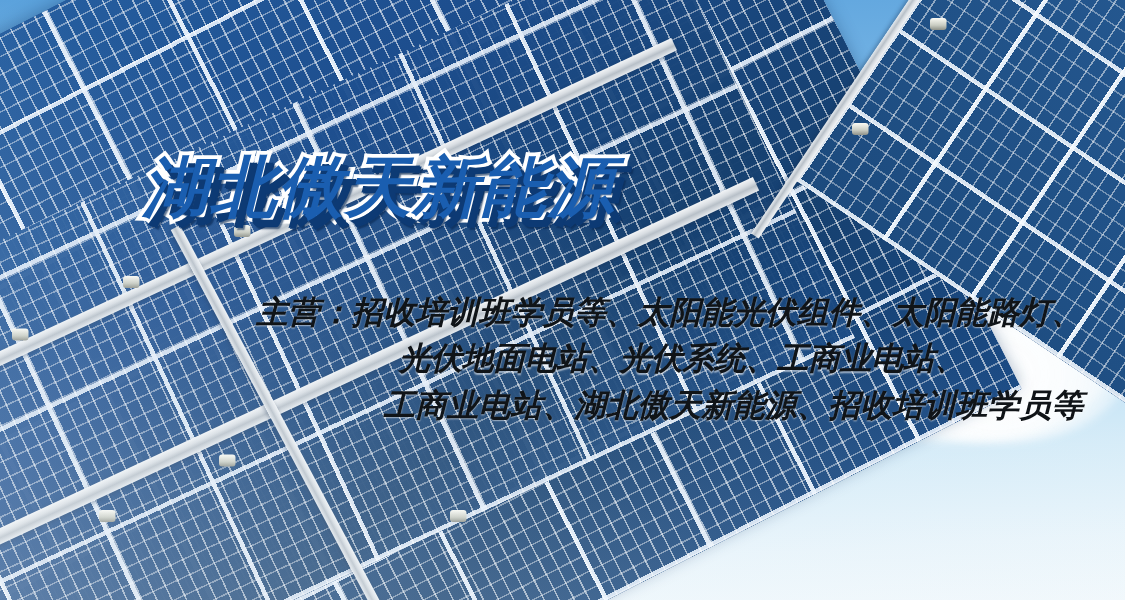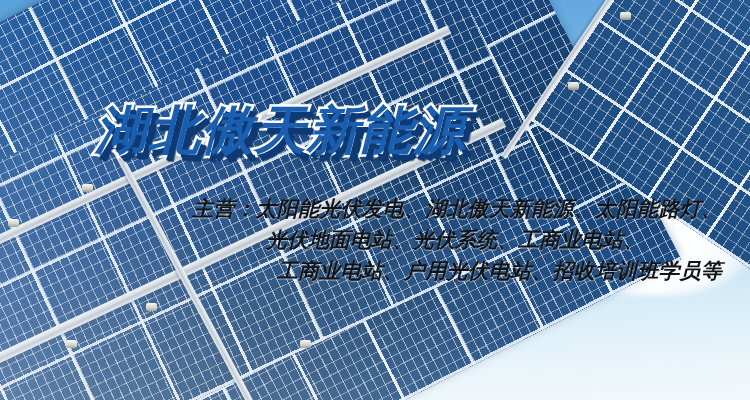--- a/index.html
+++ b/index.html
@@ -150,21 +150,21 @@
   
   .content {
     position: absolute;
     inset: 0;
   }
 
   .title {
     position: absolute;
     left: 95px;
     top: 104px;
-    font-size: 52px;
+    font-size: 44px;
     line-height: 1;
     font-weight: bold;
     font-style: italic;
     letter-spacing: 1px;
     white-space: nowrap;
     color: #1a5eb0;
     -webkit-text-stroke: 5px #ffffff;
     paint-order: stroke fill;
     text-shadow:
        4px 5px 0 #0d3a74,
@@ -227,19 +227,19 @@
   <div class="clamp" style="left:568px;top:82px;"></div>
   <div class="clamp" style="left:620px;top:12px;"></div>
 
   <div class="haze"></div>
 
   <div class="content">
 
     <div class="title">湖北傲天新能源</div>
 
     <div class="subtitle">
-      <span class="line line-1">主营：太阳能光伏发电、湖北傲天新能源、太阳能路灯、</span>
+      <span class="line line-1">主营：招收培训班学员等、太阳能光伏组件、太阳能路灯、</span>
       <span class="line line-2">光伏地面电站、光伏系统、工商业电站、</span>
-      <span class="line line-3">工商业电站、户用光伏电站、招收培训班学员等</span>
+      <span class="line line-3">工商业电站、湖北傲天新能源、招收培训班学员等</span>
     </div>
 
   </div>
 </div>
 
 </body></html>

